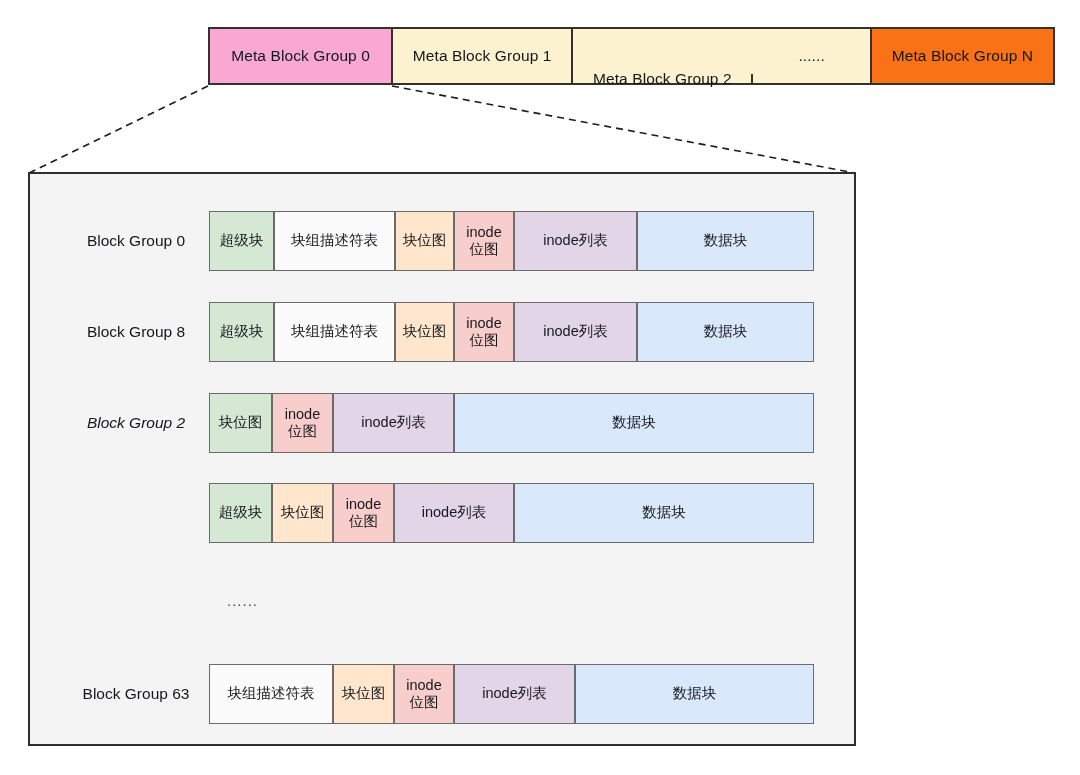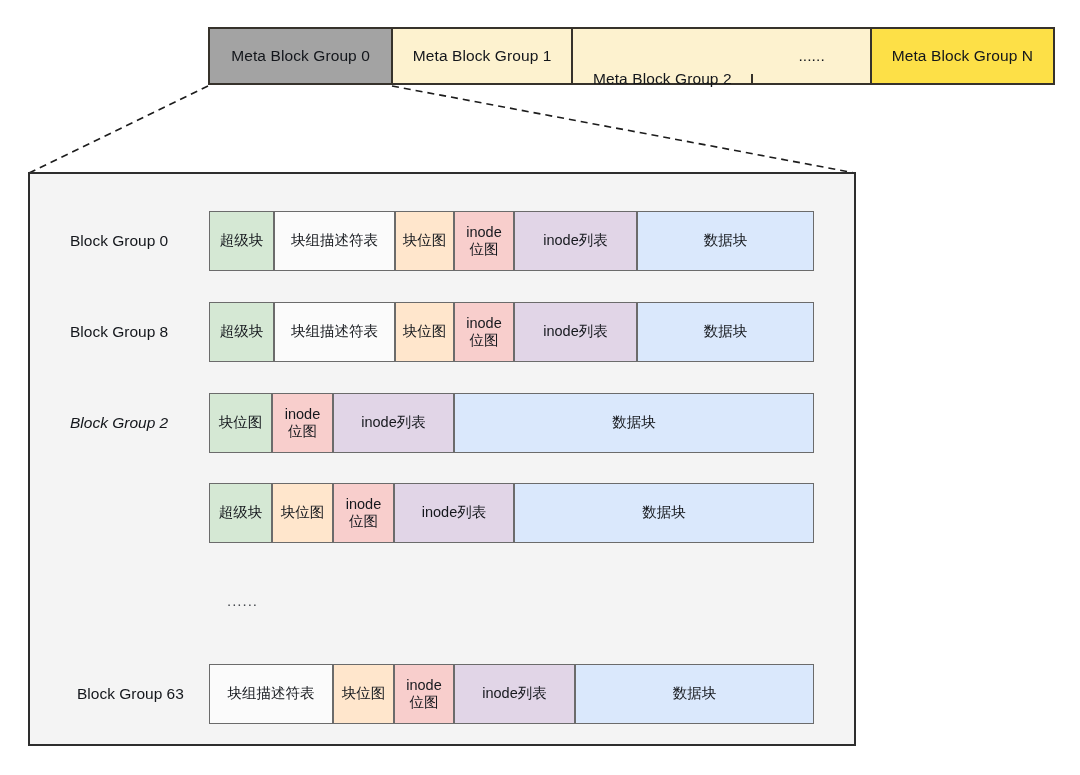--- a/index.html
+++ b/index.html
@@ -56,27 +56,28 @@
     top: 172px;
     width: 828px;
     height: 574px;
     box-sizing: border-box;
     border: 2px solid #2e2e2e;
     background: #f4f4f4;
   }
 
   .row-label {
     position: absolute;
-    left: 40px;
+    left: 26px;
     width: 160px;
     height: 60px;
     line-height: 60px;
     font-size: 15.5px;
     color: #13161b;
     white-space: nowrap;
+    text-align: center;
   }
 
   .seg-track {
     position: absolute;
     left: 179px;  
     height: 48px;
     box-sizing: border-box;
   }
 
   .seg {
@@ -102,25 +103,25 @@
     top: 418px;
     font-size: 15px;
     color: #44474d;
     letter-spacing: 1px;
   }
 </style>
 </head>
 <body>
 
 <div id="meta-bar">
-    <div class="meta-cell" style="width: 184px; background: #a3a3a3;">Meta Block Group 0</div>
+    <div class="meta-cell" style="width: 184px; background: #f9a8d4;">Meta Block Group 0</div>
     <div class="meta-cell" style="width: 181px; background: rgb(253, 242, 207);">Meta Block Group 1</div>
     <div class="meta-cell" style="width: 181px; background: rgb(253, 242, 207); margin-top: 45px;">Meta Block Group 2</div>
     <div class="meta-cell" style="width: 119px; background: rgb(253, 242, 207);">......</div>
-    <div class="meta-cell" style="width: 182px; background: #fde047;">Meta Block Group N</div>
+    <div class="meta-cell" style="width: 182px; background: #f97316;">Meta Block Group N</div>
   </div>
 
 <svg id="connectors" viewBox="0 0 1080 775" xmlns="http://www.w3.org/2000/svg">
     <line x1="208" y1="86" x2="29" y2="173" stroke="#1c1c1c" stroke-width="1.6" stroke-dasharray="7 5"></line>
     <line x1="392" y1="86" x2="855" y2="173" stroke="#1c1c1c" stroke-width="1.6" stroke-dasharray="7 5"></line>
   </svg>
 
 <div id="detail-panel">
   <div class="ellipsis-row">......</div>
 <div class="row-label" style="top: 37px;">Block Group 0</div>
@@ -152,21 +153,21 @@
       <div class="seg" style="left: 245px; width: 360px; background: rgb(218, 232, 252);">数据块</div>
     </div>
     <div class="seg-track" style="top: 309px; width: 605px;">
       <div class="seg" style="left: 0px; width: 63px; background: rgb(213, 232, 212);">超级块</div>
       <div class="seg" style="left: 63px; width: 61px; background: rgb(255, 230, 204);">块位图</div>
       <div class="seg" style="left: 124px; width: 61px; background: rgb(248, 206, 204);">inode
 位图</div>
       <div class="seg" style="left: 185px; width: 120px; background: rgb(225, 213, 231);">inode列表</div>
       <div class="seg" style="left: 305px; width: 300px; background: rgb(218, 232, 252);">数据块</div>
     </div>
-    <div class="row-label" style="top: 490px; margin-left: 7px;">Block Group 63</div>
+    <div class="row-label" style="top: 490px;">Block Group 63</div>
     <div class="seg-track" style="top: 490px; width: 605px;">
       <div class="seg" style="left: 0px; width: 124px; background: rgb(251, 251, 251);">块组描述符表</div>
       <div class="seg" style="left: 124px; width: 61px; background: rgb(255, 230, 204);">块位图</div>
       <div class="seg" style="left: 185px; width: 60px; background: rgb(248, 206, 204);">inode
 位图</div>
       <div class="seg" style="left: 245px; width: 121px; background: rgb(225, 213, 231);">inode列表</div>
       <div class="seg" style="left: 366px; width: 239px; background: rgb(218, 232, 252);">数据块</div>
     </div>
   </div>
 

